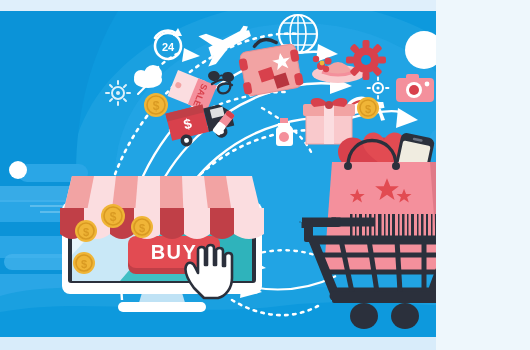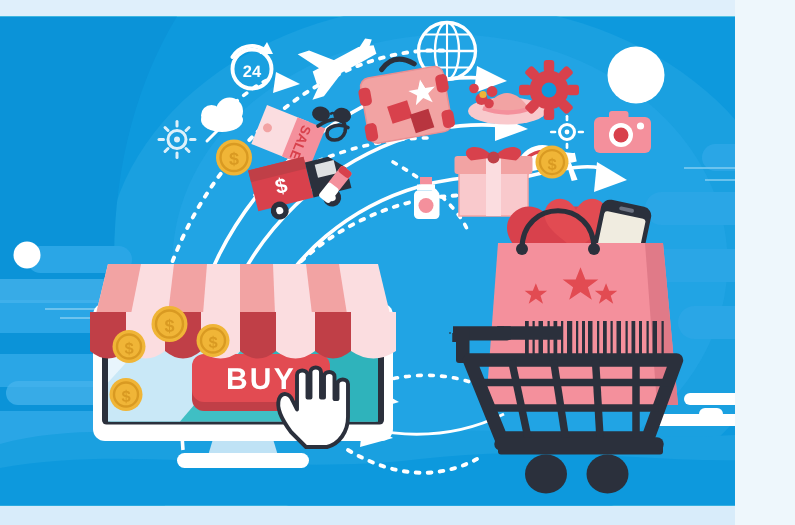--- a/index.html
+++ b/index.html
@@ -1,21 +1,21 @@
 <!DOCTYPE html>
 <html><head>
 <meta charset="utf-8">
 <style>
   html,body{margin:0;padding:0;}
   body{
     width:530px;height:350px;overflow:hidden;
     background:#eef7fc;
     font-family:"Liberation Sans", sans-serif;
   }
-  #stage{position:relative;width:490px;height:350px;overflow:hidden;background:#5eead4;}
+  #stage{position:relative;width:436px;height:350px;overflow:hidden;background:#f9a8d4;}
   #stage svg{display:block;}
   .noclick{pointer-events:none;}
 </style>
 </head>
 <body>
 
 <div id="stage">
 <svg width="530" height="350" viewBox="0 0 530 350" xmlns="http://www.w3.org/2000/svg">
   <defs>
     <clipPath id="frameClip">

